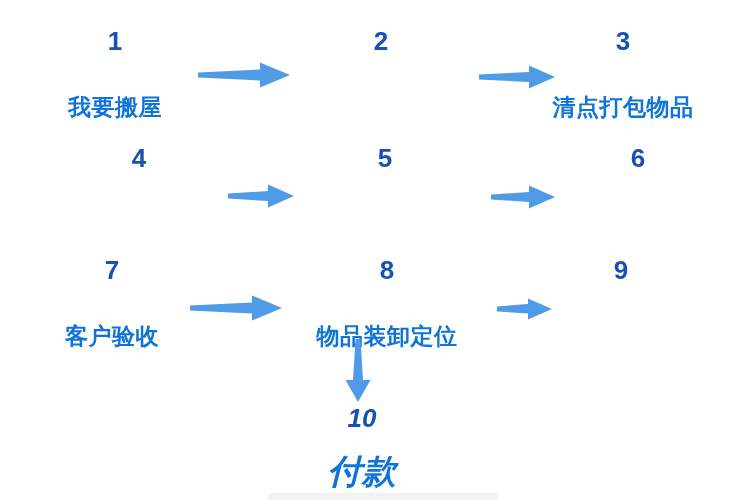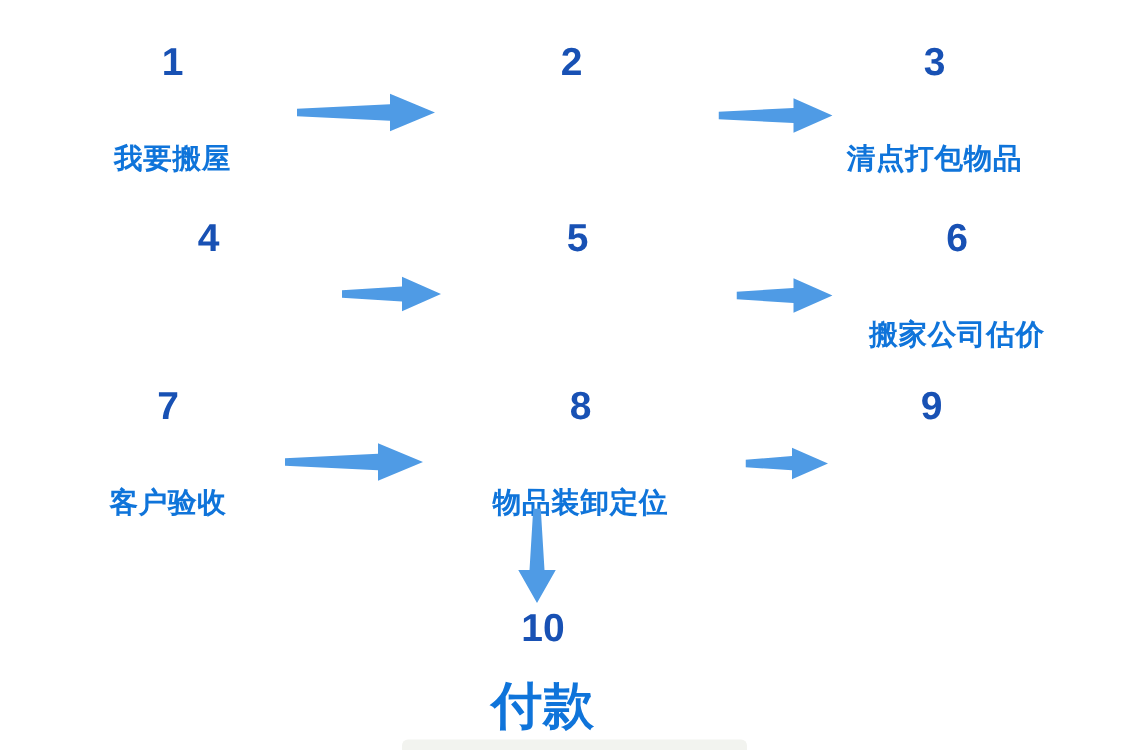--- a/index.html
+++ b/index.html
@@ -6,21 +6,21 @@
   .canvas{
     position:relative;width:750px;height:500px;background:#ffffff;
     overflow:hidden;font-family:"Liberation Sans",sans-serif;
   }
   .step{position:absolute;text-align:center;font-weight:bold;}
   .step-number{
     font-size:26px;line-height:30px;margin-bottom:3px;
     color:var(--number,#1851B4);
   }
   .step-label{
-    font-size:19px;line-height:30px;white-space:nowrap;
+    font-size:23px;line-height:30px;white-space:nowrap;
     color:var(--label,#0F74DA);letter-spacing:0.5px;margin-top:36px;
   }
   .step--final .step-label{font-size:34px;line-height:40px;margin-top:18px;}
   .arrow{position:absolute;color:var(--arrow,#4F9BE5);display:block;}
   .artifact{
     position:absolute;left:268px;top:493px;width:230px;height:8px;
     background:var(--artifact,#F2F3EF);border-radius:4px 4px 0 0;
   }
 </style>
 </head>
@@ -61,21 +61,20 @@
   <div class="step" style="left:305px;top:143px;width:160px;">
     <div class="step-number">5</div>
   </div>
 
   <svg class="arrow" style="left:491px;top:184px;" width="64" height="26" viewBox="0 0 64 26">
     <polygon points="0,10.5 38,8 38,1.5 64,13 38,24.5 38,18 0,15.5" fill="currentColor"></polygon>
   </svg>
 
   <div class="step" style="left:556px;top:143px;width:164px;">
     <div class="step-number">6</div>
-    <div class="step-label">搬家公司估价</div>
   </div>
 
   <div class="step" style="left:52px;top:255px;width:120px;">
     <div class="step-number">7</div>
     <div class="step-label">客户验收</div>
   </div>
 
   <svg class="arrow" style="left:190px;top:294px;" width="92" height="28" viewBox="0 0 92 28">
     <polygon points="0,11.5 62,8.5 62,1.5 92,14 62,26.5 62,19.5 0,16.5" fill="currentColor"></polygon>
   </svg>
@@ -90,20 +89,20 @@
   </svg>
 
   <div class="step" style="left:561px;top:255px;width:120px;">
     <div class="step-number">9</div>
   </div>
 
   <svg class="arrow" style="left:344px;top:339px;" width="28" height="63" viewBox="0 0 28 63">
     <polygon points="11.5,0 9,41 1.5,41 14,63 26.5,41 19,41 16.5,0" fill="currentColor"></polygon>
   </svg>
 
-  <div class="step step--final" style="left:302px;top:403px;width:120px;">
+  <div class="step step--final" style="left:302px;top:403px;width:120px;font-style:italic;">
     <div class="step-number">10</div>
     <div class="step-label">付款</div>
   </div>
 
   <div class="artifact"></div>
 
 </div>
 
 </body></html>

